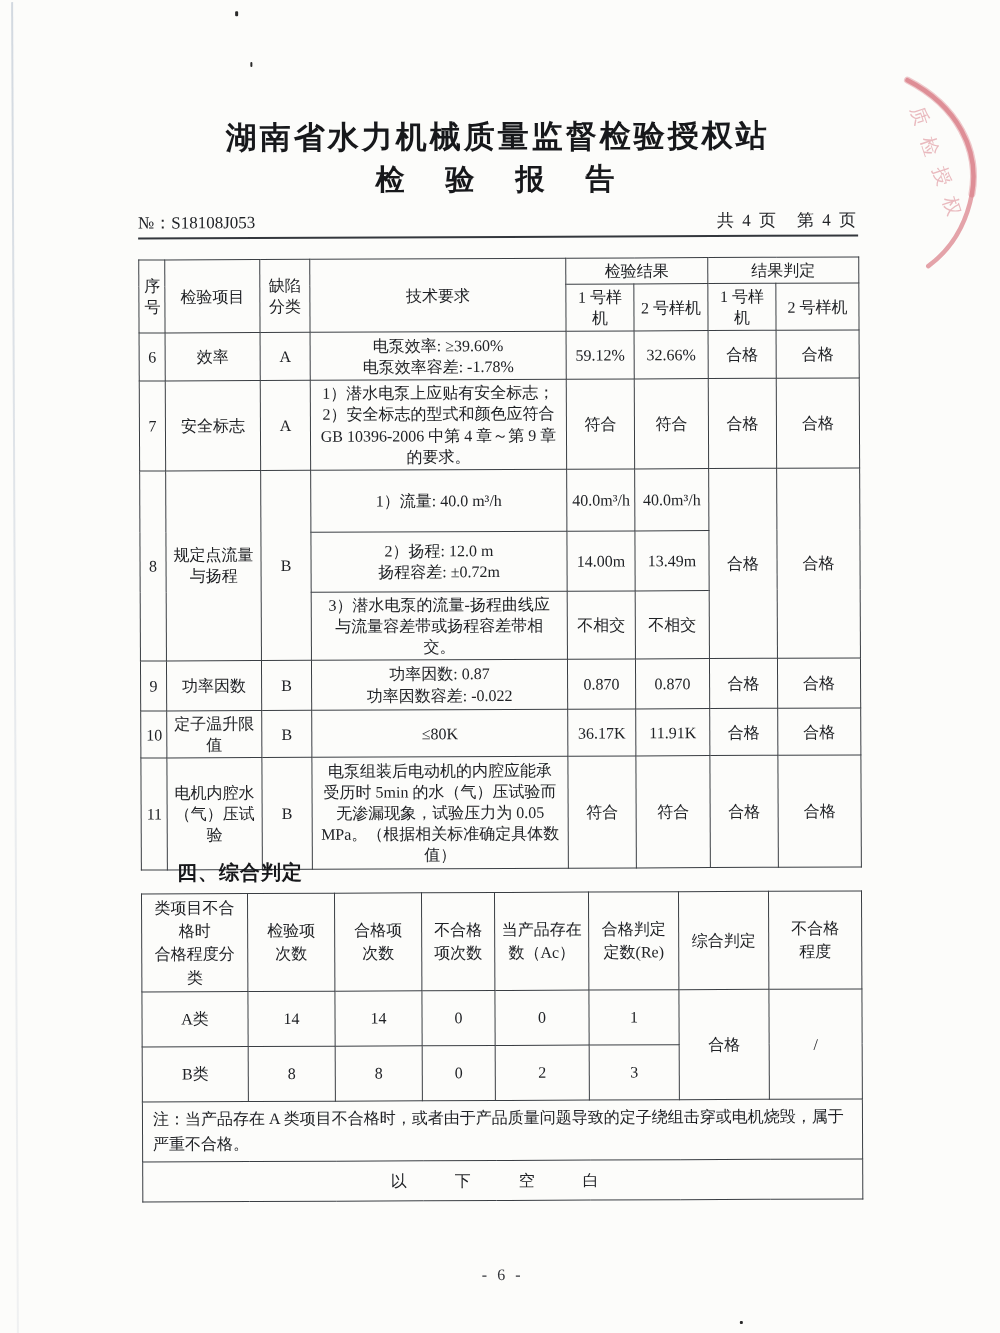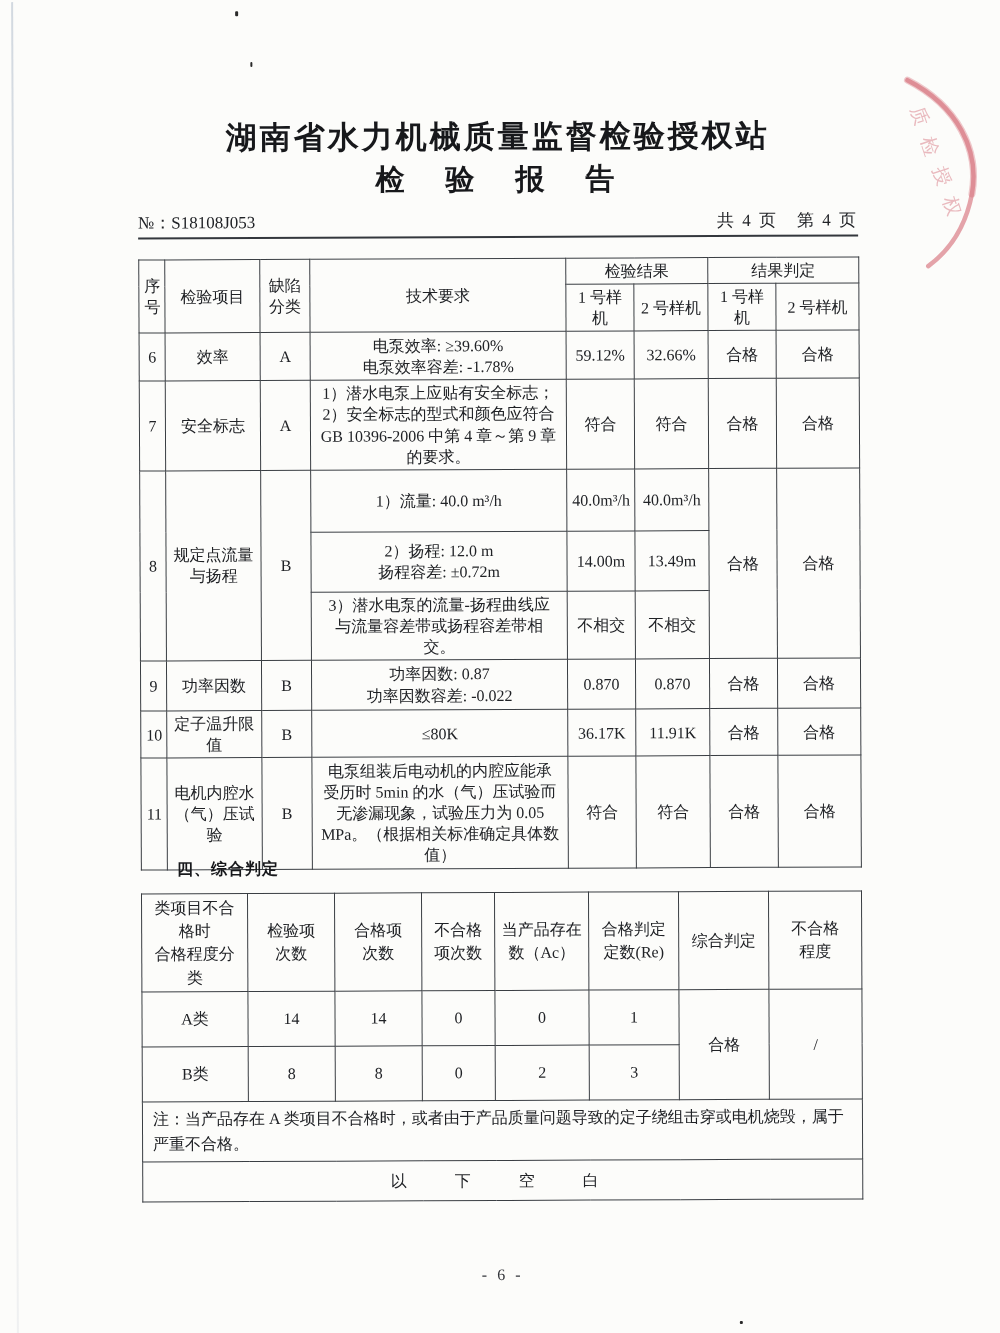--- a/index.html
+++ b/index.html
@@ -25,21 +25,21 @@
   .no-row .pages{letter-spacing:2px;text-align:right;}
 
   table{border-collapse:collapse;table-layout:fixed;}
   .tbl{position:absolute;left:140px;top:258px;width:720px;font-size:16px;}
   .tbl th,.tbl td{border:1.5px solid #3a3e43;padding:2px 5px;text-align:center;
     vertical-align:middle;font-weight:normal;line-height:1.32;overflow:hidden;}
   .pre{white-space:pre-line;}
   .req{text-align:left;padding-left:7px;}
   .vtop{vertical-align:top;padding-top:4px;}
 
-  .sec-heading{position:absolute;top:858px;left:176px;font-size:16px;
+  .sec-heading{position:absolute;top:858px;left:176px;font-size:20px;
     font-weight:bold;color:#17181b;letter-spacing:1px;}
   .tbl2{position:absolute;left:140px;top:892px;width:720px;font-size:16px;}
   .tbl2 th,.tbl2 td{border:1.5px solid #3a3e43;padding:2px 5px;text-align:center;
     vertical-align:middle;font-weight:normal;line-height:1.45;}
   .note-cell{text-align:left !important;padding:4px 10px !important;line-height:1.6 !important;}
   .blank-cell{letter-spacing:16px;}
 
   .footer{position:absolute;top:1266px;left:0;width:100%;text-align:center;
     font-size:16px;letter-spacing:3px;color:#33353a;}
 

